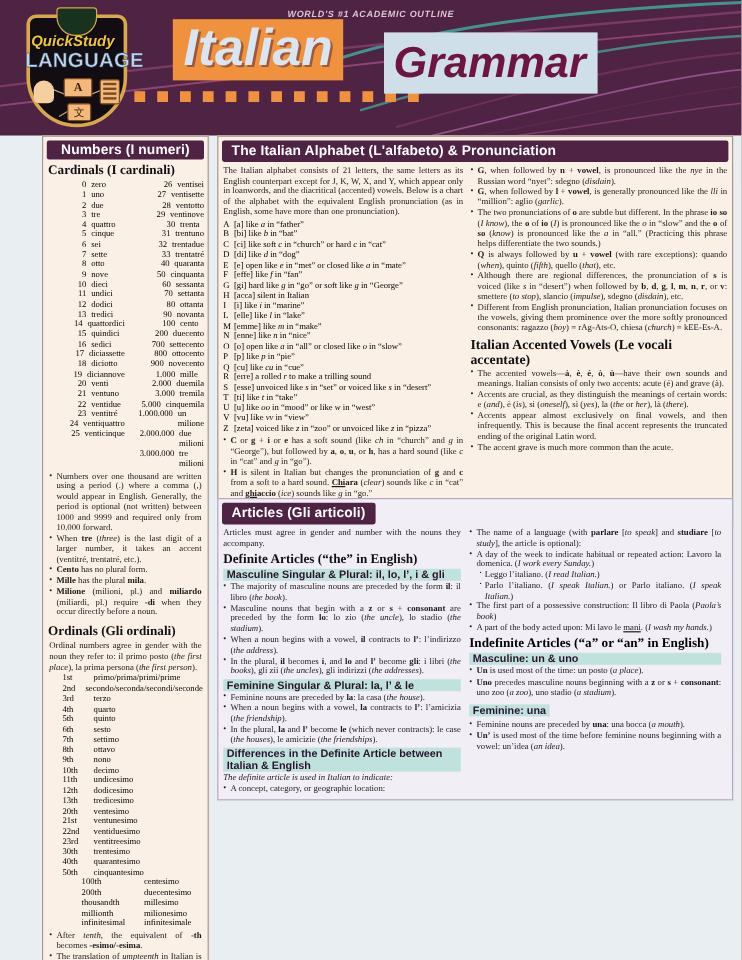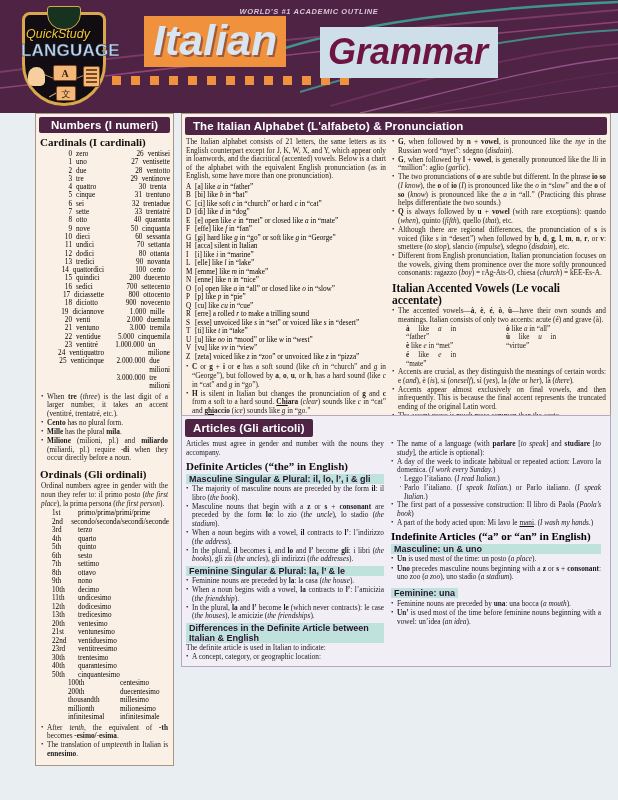--- a/index.html
+++ b/index.html
@@ -50,21 +50,21 @@
     border-radius:8px 8px 42px 42px;
   }
   .crest {
     position:absolute; left:29px; top:0px; width:34px; height:24px;
     background:#17331f; border:1.5px solid #d8a84a; border-radius:3px 3px 16px 16px;
     color:#e8d39a; font-family:"Liberation Sans", sans-serif; font-size:4px;
     text-align:center; line-height:6px; padding-top:3px;
   }
   .qs {
     position:absolute; left:8px; top:21px; width:60px; text-align:center;
-    font-family:"Liberation Sans", sans-serif; font-style:italic; font-weight:normal;
+    font-family:"Liberation Sans", sans-serif; font-style:italic; font-weight:bold;
     font-size:12.5px; color:#f0c53a; text-shadow:1px 1px 0 #000;
   }
   .lang {
     position:absolute; left:3px; top:35px; width:86px; text-align:center;
     font-family:"Liberation Sans", sans-serif; font-weight:bold; font-size:17px;
     letter-spacing:.2px; color:#bcd4ea; -webkit-text-stroke:0.4px #2b3a55;
   }
   .logo-icons { position:absolute; left:8px; top:56px; width:76px; height:46px; }
   .li-head { position:absolute; left:2px; top:5px; width:17px; height:19px;
     background:#f6cfa0; border-radius:9px 9px 5px 5px; }
@@ -433,20 +433,21 @@
                 </div>
                 <div class="numrow wide">
                   <span class="n">3.000.000</span>
                   <span class="w">tre milioni</span>
                 </div>
               </div>
           </div>
 
           <div class="txt" style="padding:2px 1px;">
             <ul class="b" id="num-notes">
+                <li>Numbers over one thousand are written using a period (.) where a comma (,) would appear in English. Generally, the period is optional (not written) between 1000 and 9999 and required only from 10.000 forward.</li>
                 <li>When <b>tre</b> (<i>three</i>) is the last digit of a larger number, it takes an accent (ventitré, trentatré, etc.).</li>
                 <li><b>Cento</b> has no plural form.</li>
                 <li><b>Mille</b> has the plural <b>mila</b>.</li>
                 <li><b>Milione</b> (milioni, pl.) and <b>miliardo</b> (miliardi, pl.) require <b>-di</b> when they occur directly before a noun.</li>
               </ul>
           </div>
 
           <h3 class="sub">Ordinals (Gli ordinali)</h3>
           <div class="txt" style="padding:1px;" id="ord-intro">Ordinal numbers agree in gender with the noun they refer to: il primo posto (<i>the first place</i>), la prima persona (<i>the first person</i>).</div>
           <div id="ord-list">
@@ -672,31 +673,20 @@
                   <li><b>Q</b> is always followed by <b>u</b> + <b>vowel</b> (with rare exceptions): quando (<i>when</i>), quinto (<i>fifth</i>), quello (<i>that</i>), etc.</li>
                   <li>Although there are regional differences, the pronunciation of <b>s</b> is voiced (like <i>s</i> in “desert”) when followed by <b>b</b>, <b>d</b>, <b>g</b>, <b>l</b>, <b>m</b>, <b>n</b>, <b>r</b>, or <b>v</b>: smettere (<i>to stop</i>), slancio (<i>impulse</i>), sdegno (<i>disdain</i>), etc.</li>
                   <li>Different from English pronunciation, Italian pronunciation focuses on the vowels, giving them prominence over the more softly pronounced consonants: ragazzo (<i>boy</i>) = rAg-Ats-O, chiesa (<i>church</i>) = kEE-Es-A.</li>
                 </ul>
             </div>
             <h3 class="sub" style="font-size:11.5px;margin-top:4px;">Italian Accented Vowels (Le vocali accentate)</h3>
             <div class="txt" style="padding:0;">
               <ul class="b">
                   <li id="vow-intro">The accented vowels—<b>à</b>, <b>è</b>, <b>é</b>, <b>ò</b>, <b>ù</b>—have their own sounds and meanings. Italian consists of only two accents: acute (é) and grave (à).</li>
                 </ul>
-              <div class="vowcols">
-                <div id="vow-left">
-                    <div><b>à</b> like <i>a</i> in “father”</div>
-                    <div><b>è</b> like <i>e</i> in “met”</div>
-                    <div><b>é</b> like <i>e</i> in “mate”</div>
-                  </div>
-                <div id="vow-right">
-                    <div><b>ò</b> like <i>a</i> in “all”</div>
-                    <div><b>ù</b> like <i>u</i> in “virtue”</div>
-                  </div>
-              </div>
               <ul class="b" id="vow-notes">
                   <li>Accents are crucial, as they distinguish the meanings of certain words: e (<i>and</i>), è (<i>is</i>), si (<i>oneself</i>), sì (<i>yes</i>), la (<i>the</i> or <i>her</i>), là (<i>there</i>).</li>
                   <li>Accents appear almost exclusively on final vowels, and then infrequently. This is because the final accent represents the truncated ending of the original Latin word.</li>
                   <li>The accent grave is much more common than the acute.</li>
                 </ul>
             </div>
           </div>
         </div>
       </div>
     </div>
@@ -720,21 +710,21 @@
               </div>
             <h4 class="subhl2">Feminine Singular &amp; Plural: la, l’ &amp; le</h4>
             <div class="txt" style="padding:0;">
                 <ul class="b" id="art-fem">
                   <li>Feminine nouns are preceded by <b>la</b>: la casa (<i>the house</i>).</li>
                   <li>When a noun begins with a vowel, <b>la</b> contracts to <b>l’</b>: l’amicizia (<i>the friendship</i>).</li>
                   <li>In the plural, <b>la</b> and <b>l’</b> become <b>le</b> (which never contracts): le case (<i>the houses</i>), le amicizie (<i>the friendships</i>).</li>
                 </ul>
               </div>
             <h4 class="subhl2">Differences in the Definite Article between Italian &amp; English</h4>
-            <div class="txt" style="padding:0;" id="art-diff-intro">The definite article is used in Italian to indicate:</div>
+            <div class="txt" style="padding:0;font-style:italic;" id="art-diff-intro">The definite article is used in Italian to indicate:</div>
             <div class="txt" style="padding:0;">
                 <ul class="b" id="art-diff">
                   <li>A concept, category, or geographic location:</li>
                 </ul>
               </div>
           </div>
 
           <div style="width:210px;">
             <div class="txt" style="padding:0;">
               <ul class="b" id="art-diff2">

